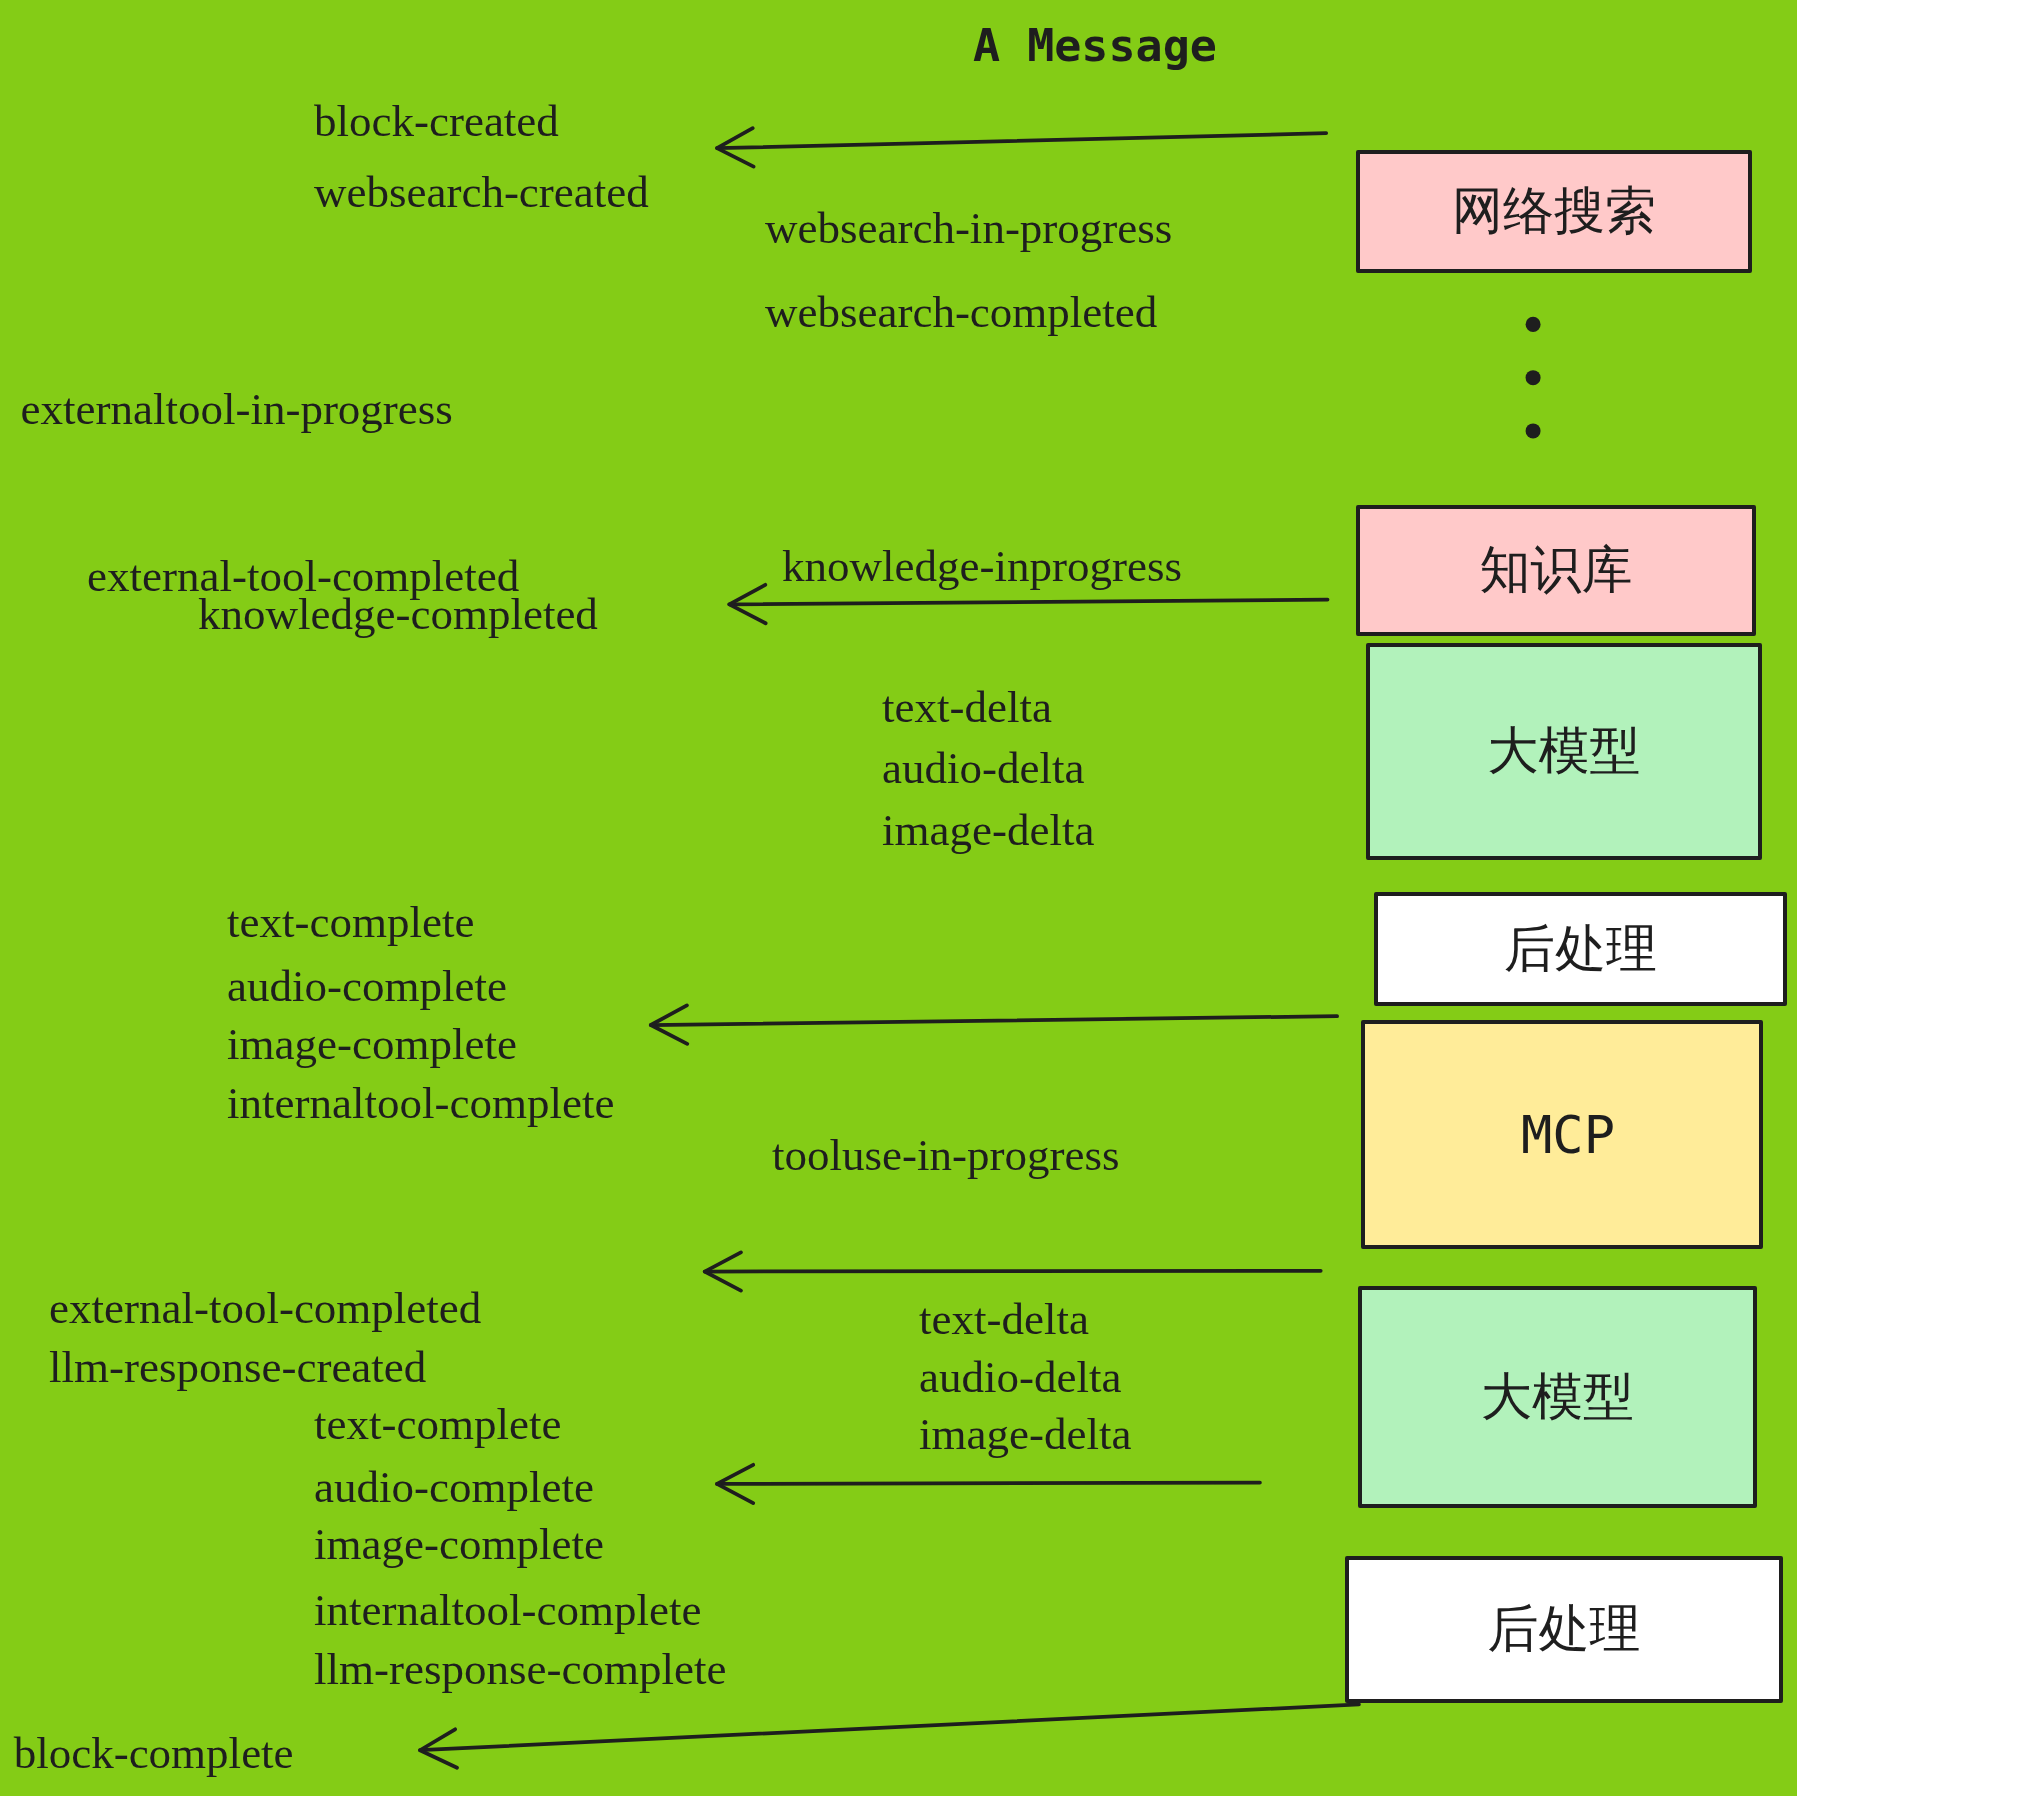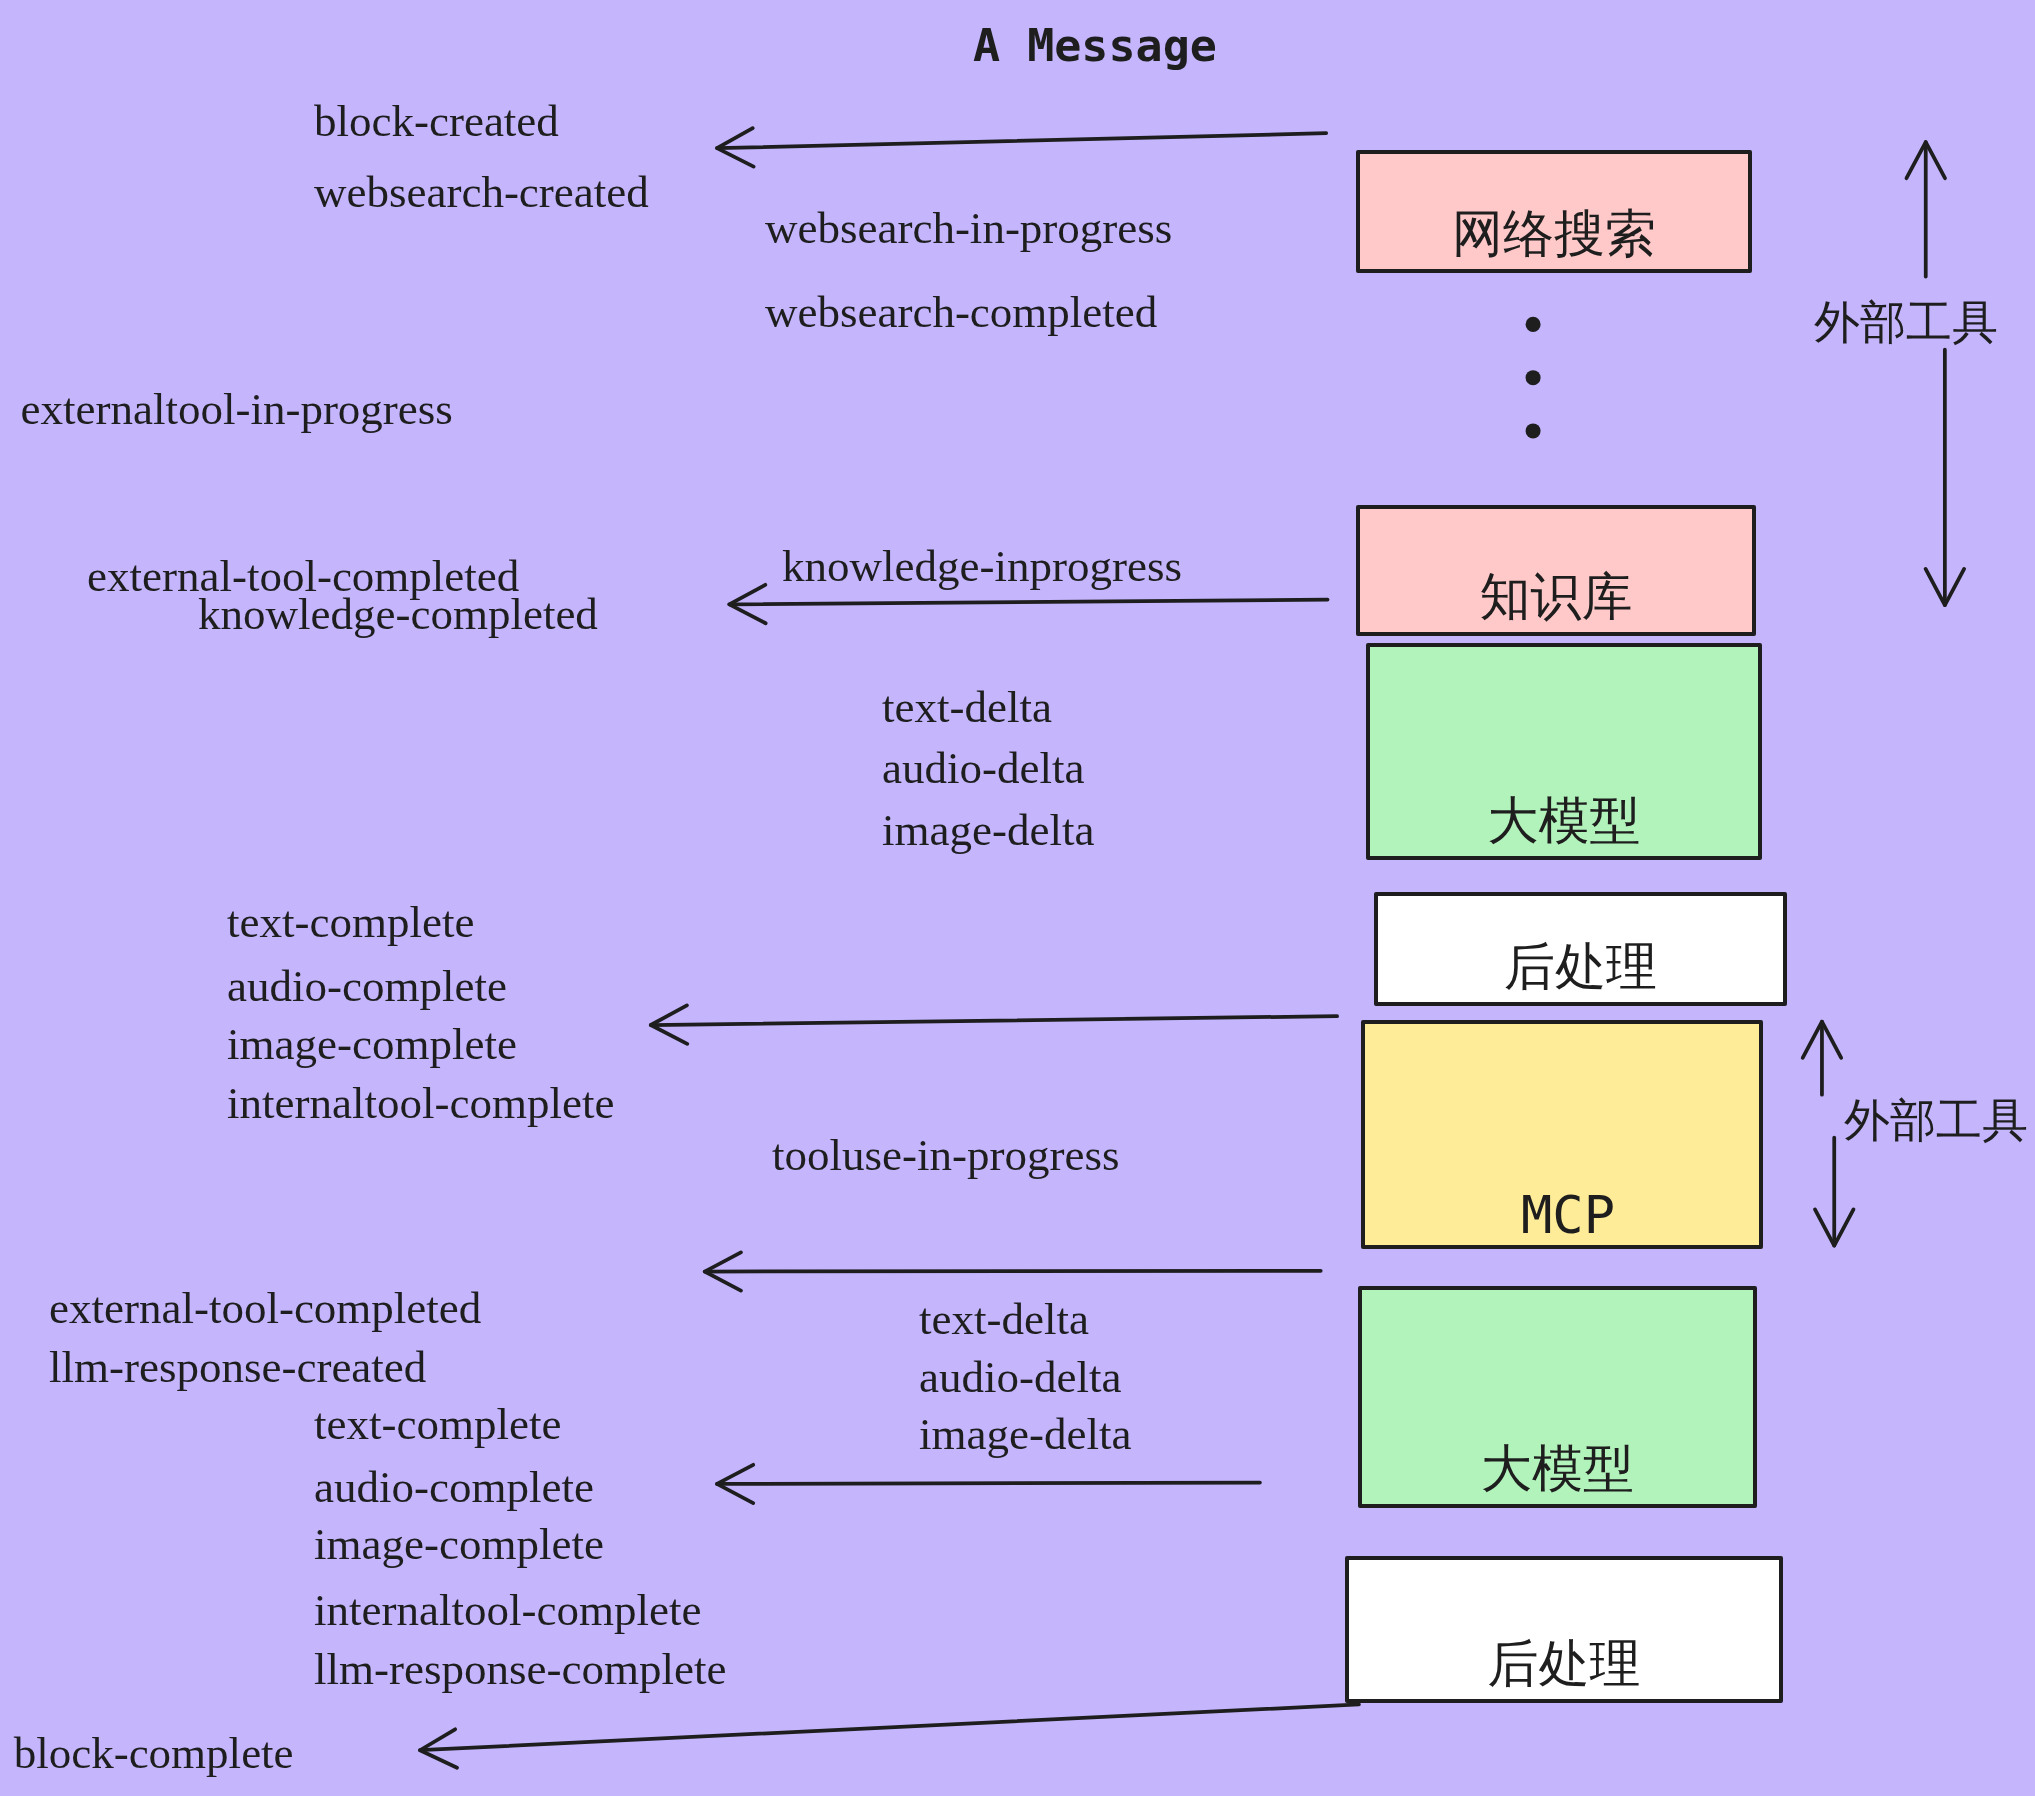--- a/index.html
+++ b/index.html
@@ -1,20 +1,20 @@
 <!DOCTYPE html>
 <html style="font-size:11px"><head>
 <meta charset="utf-8">
 <style>
   html,body{margin:0;padding:0;background:#ffffff;}
   .canvas{
     position:relative;
-    width:2035px;
+    width:1797px;
     height:1796px;
-    background:#c4b5fd;
+    background:#84cc16;
     overflow:hidden;
     font-family:"DejaVu Sans Mono", monospace;
     color:#1e1e1e;
   }
   .ev{
     position:absolute;
     font-family:Liberation Serif, serif;
     font-size:45px;
     line-height:1.05;
     white-space:nowrap;
@@ -26,21 +26,21 @@
     font-size:45px;
     font-weight:bold;
     white-space:nowrap;
     color:#1e1e1e;
   }
   .box{
     position:absolute;
     border:4.1px solid #1e1e1e;
     border-radius:2px;
     display:flex;
-    align-items:flex-end;
+    align-items:center;
     justify-content:center;
     box-sizing:border-box;
   }
   .box .cjk{
     font-family:"DejaVu Sans", "Liberation Sans", sans-serif;
     font-size:51px;
     color:#1e1e1e;
     white-space:nowrap;
   }
   .box .mono{

